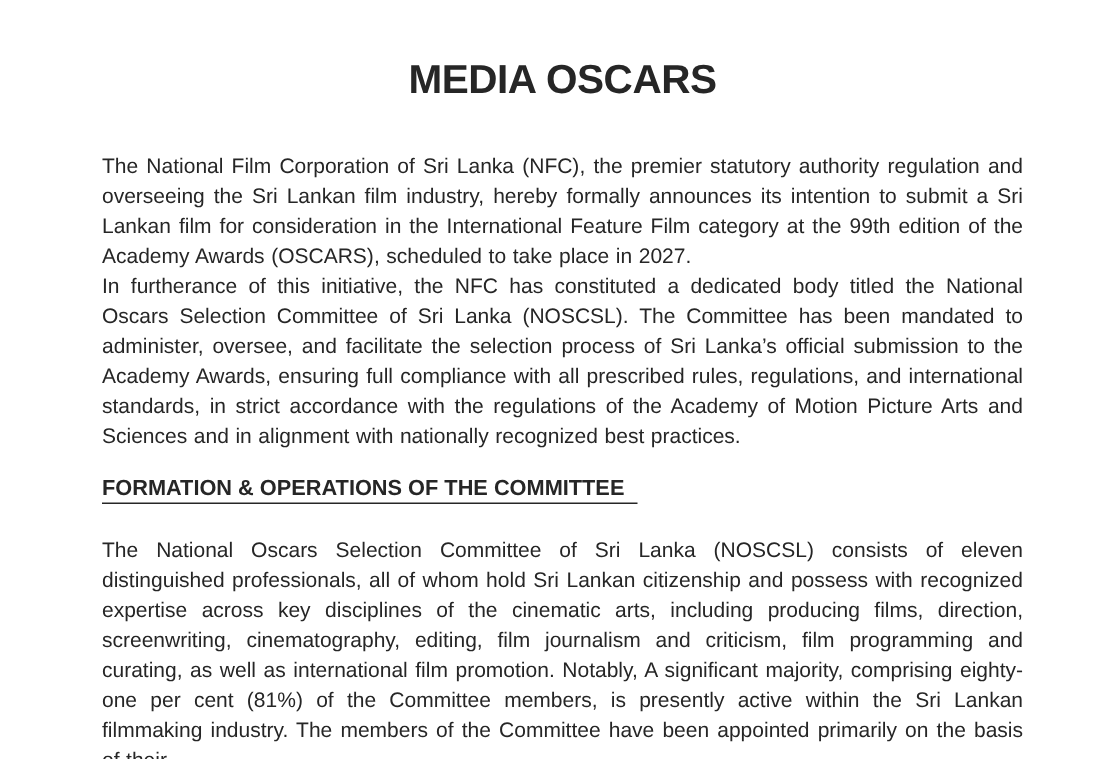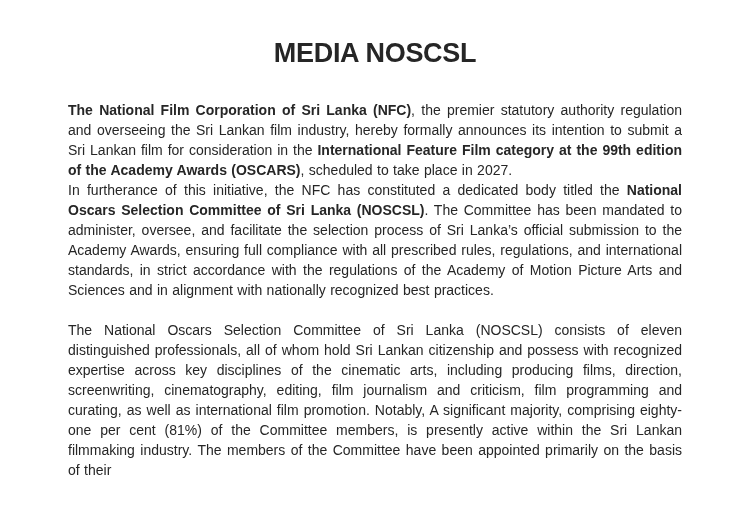--- a/index.html
+++ b/index.html
@@ -40,29 +40,30 @@
     margin: 16px 0 0 0;
     font-size: 14.5px;
     line-height: 20px;
     font-weight: 700;
   }
   .section-heading .underlined {
     border-bottom: 1.5px solid var(--text-color, #262626);
     padding-right: 9px;
     padding-bottom: 1px;
   }
-  strong { font-weight: 700; }
+  strong { font-weight: 400; }
 </style>
 </head>
 <body>
 
 <main class="page">
 
-  <h1 class="doc-title">MEDIA NOSCSL</h1>
+  <h1 class="doc-title">MEDIA OSCARS</h1>
 
   <p class="body-text p-intro"><strong>The National Film Corporation of Sri Lanka (NFC)</strong><span>, the premier statutory authority regulation and overseeing the Sri Lankan film industry, hereby formally announces its intention to submit a Sri Lankan film for consideration in the </span><strong>International Feature Film category at the 99th edition of the Academy Awards (OSCARS)</strong><span>, scheduled to take place in 2027.</span></p>
 
   <p class="body-text p-committee"><span>In furtherance of this initiative, the NFC has constituted a dedicated body titled the </span><strong>National Oscars Selection Committee of Sri Lanka (NOSCSL)</strong><span>. The Committee has been mandated to administer, oversee, and facilitate the selection process of Sri Lanka’s official submission to the Academy Awards, ensuring full compliance with all prescribed rules, regulations, and international standards, in strict accordance with the regulations of the Academy of Motion Picture Arts and Sciences and in alignment with nationally recognized best practices.</span></p>
 
+  <h2 class="section-heading"><span class="underlined">FORMATION &amp; OPERATIONS OF THE COMMITTEE</span></h2>
 
   <p class="body-text p-formation"><span>The National Oscars Selection Committee of Sri Lanka (NOSCSL) consists of eleven distinguished professionals, all of whom hold Sri Lankan citizenship and possess with recognized expertise across key disciplines of the cinematic arts, including producing films, direction, screenwriting, cinematography, editing, film journalism and criticism, film programming and curating, as well as international film promotion. Notably, A significant majority, comprising eighty-one per cent (81%) of the Committee members, is presently active within the Sri Lankan filmmaking industry. The members of the Committee have been appointed primarily on the basis of their</span></p>
 
 </main>
 
 </body></html>

